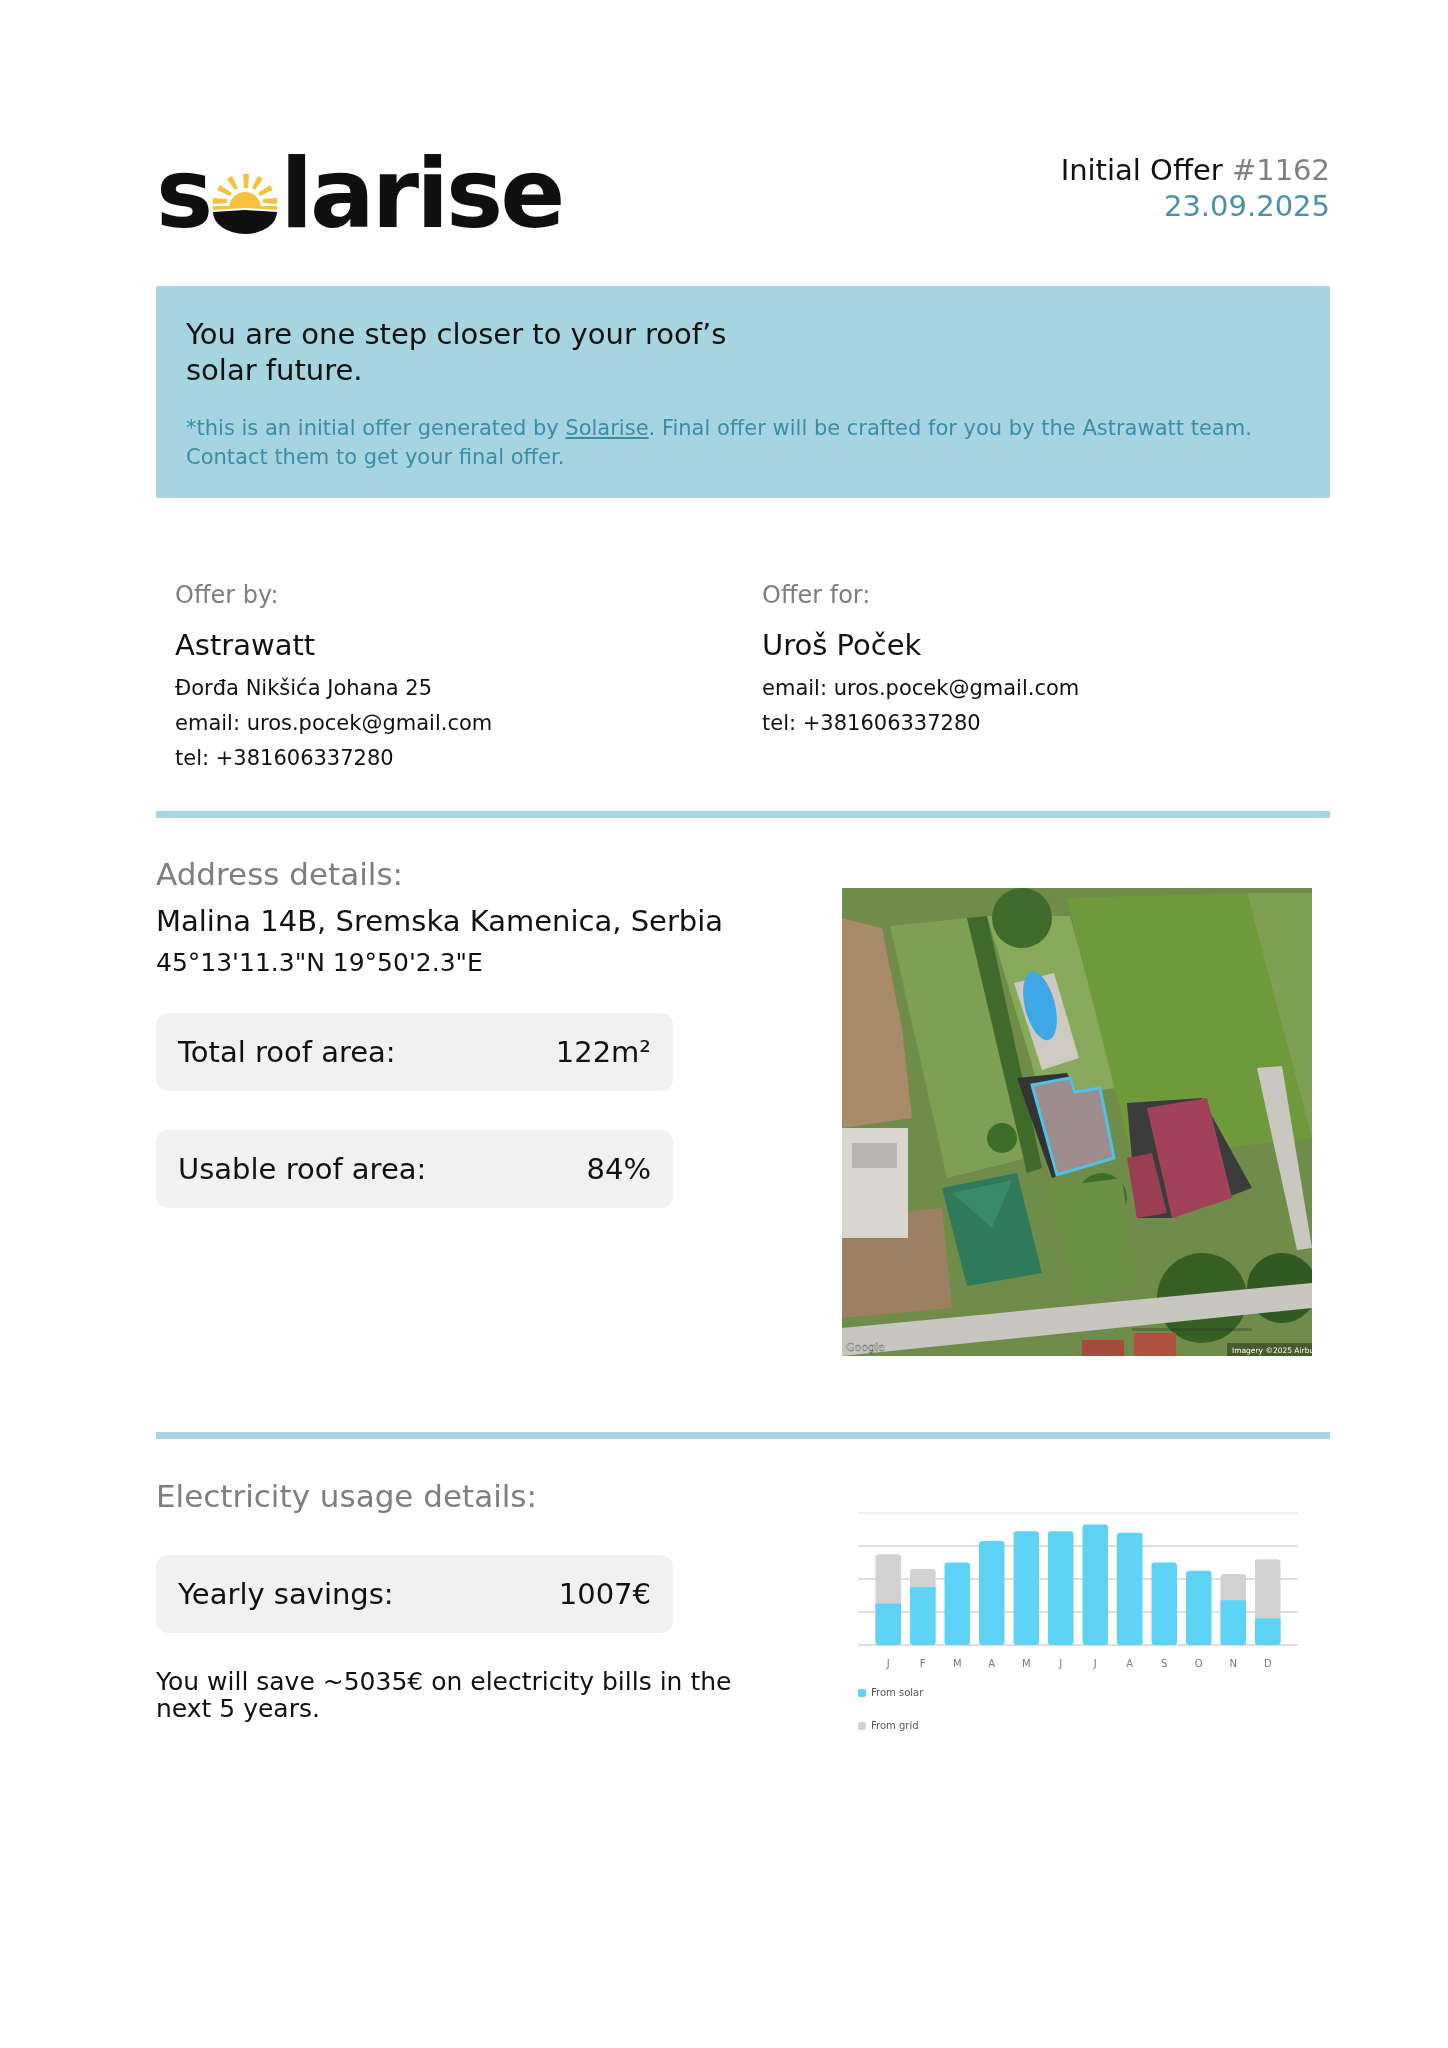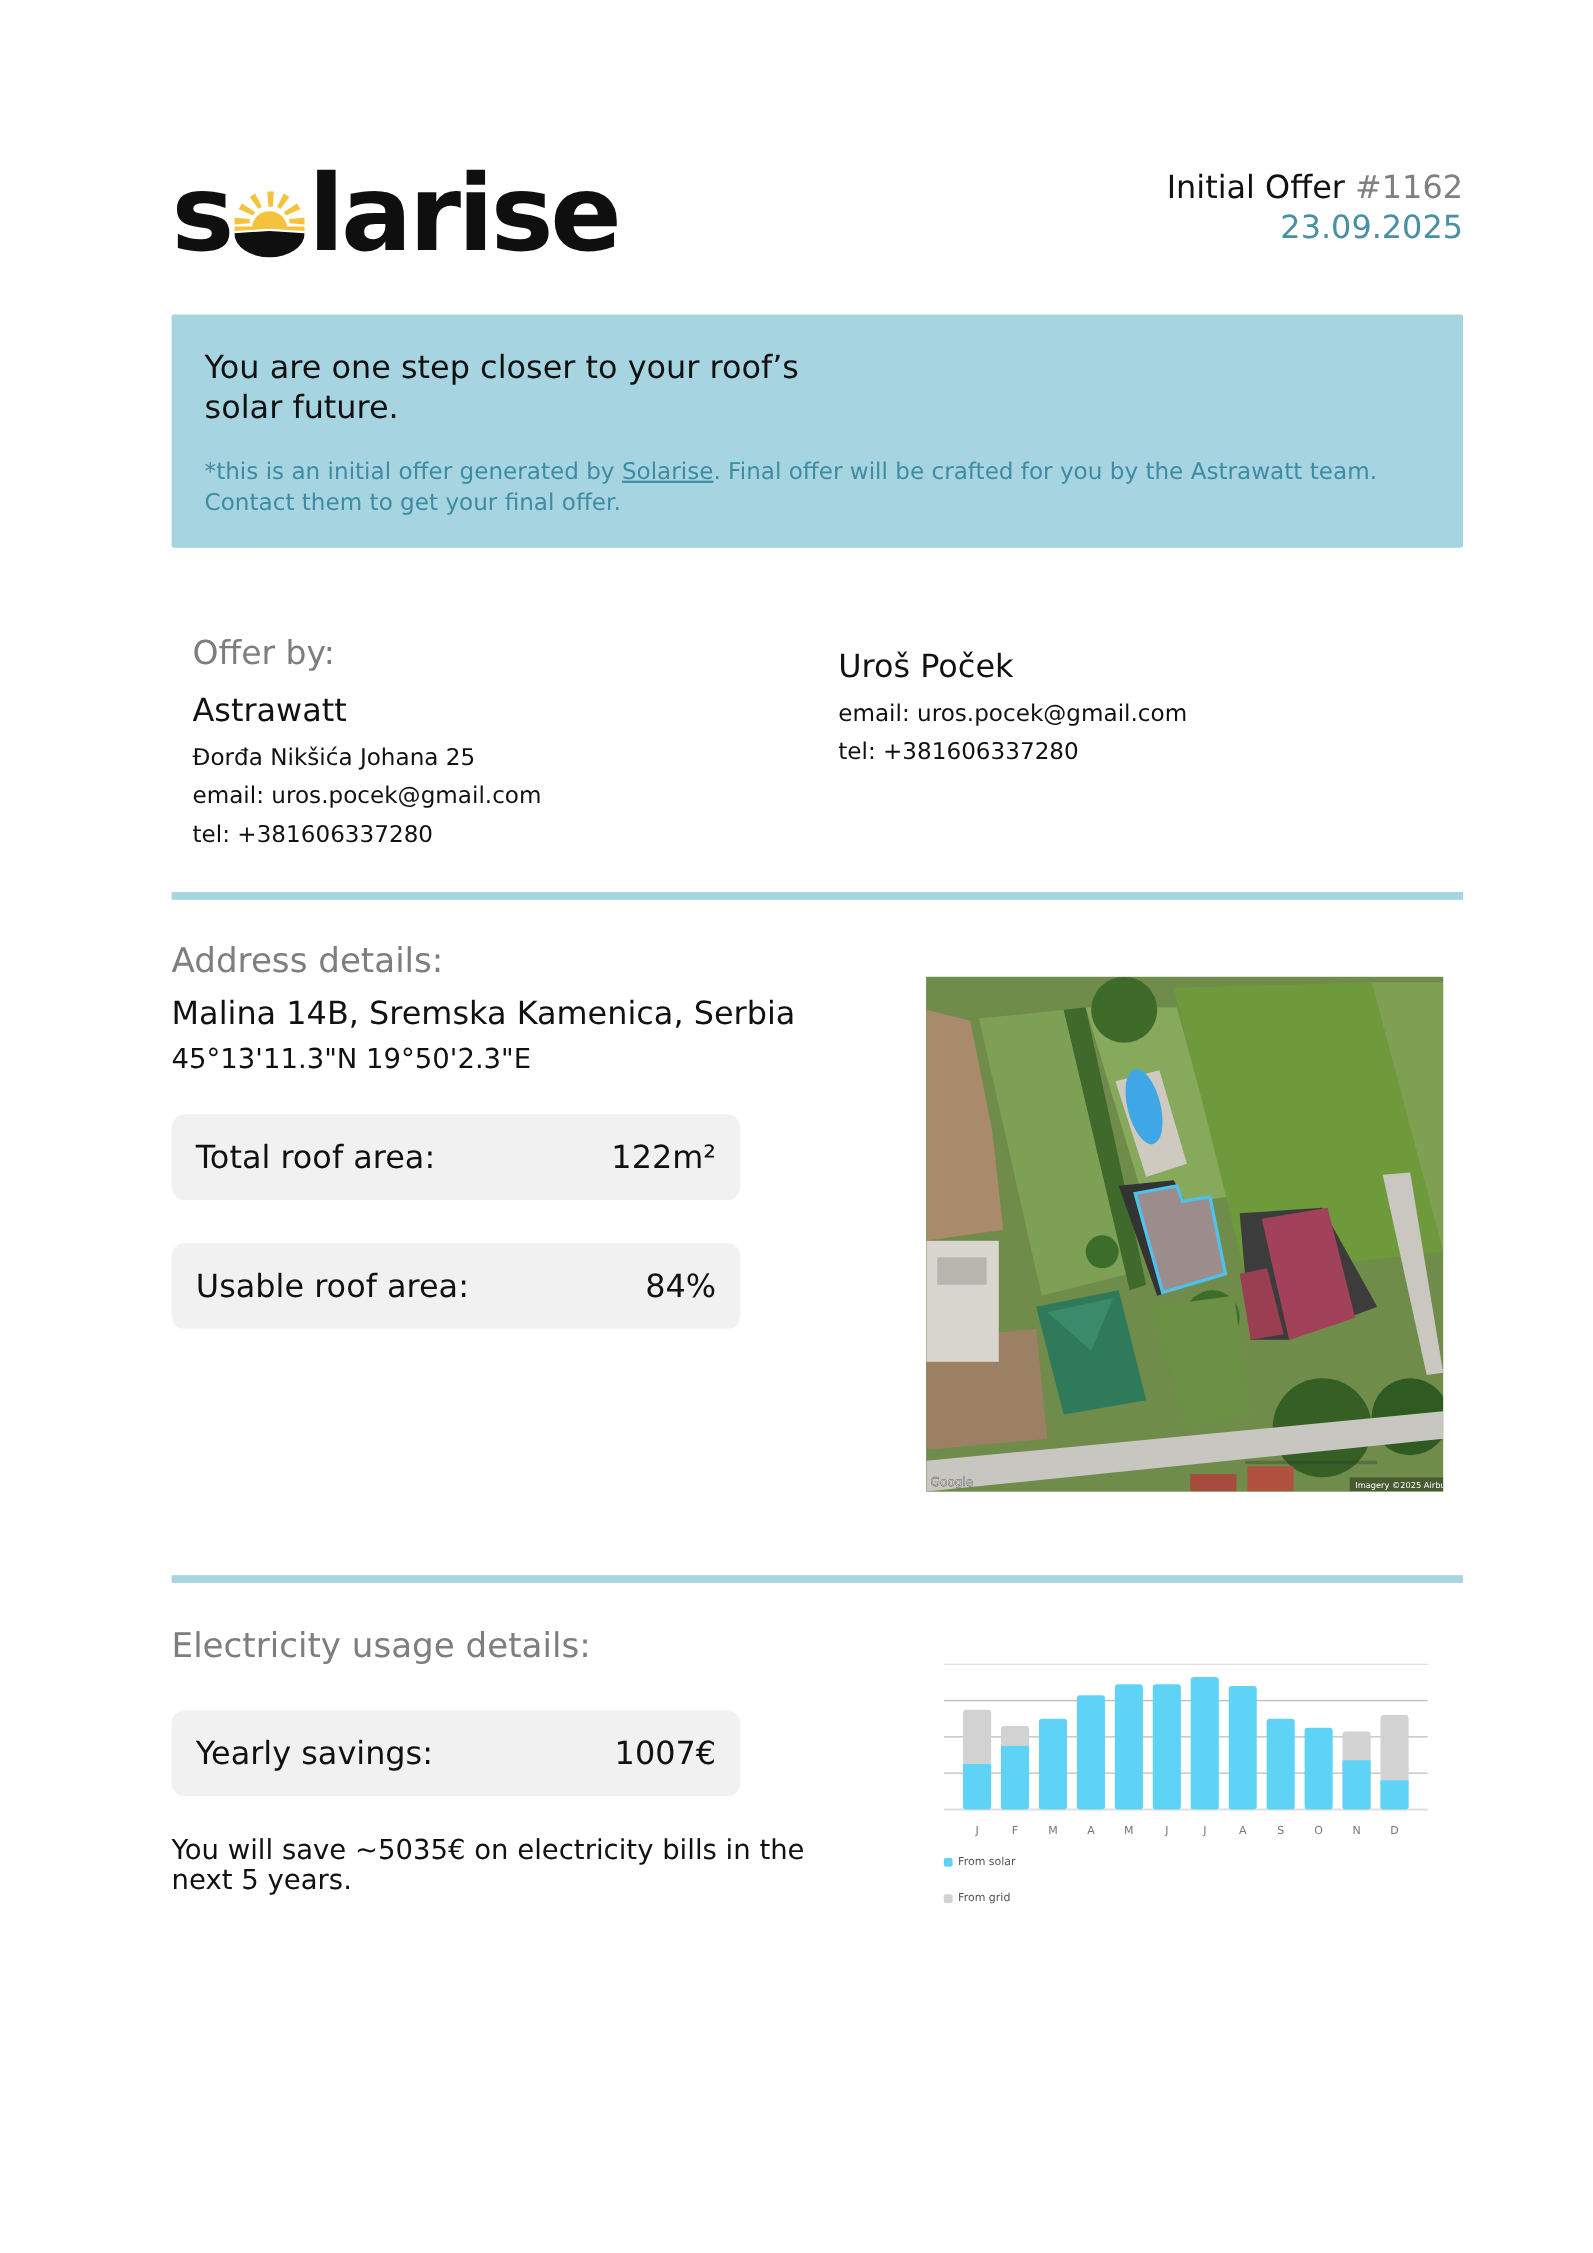--- a/index.html
+++ b/index.html
@@ -16,21 +16,21 @@
   .offer-date { color: #4a90a4; }
 
   .banner { position: absolute; left: 156px; top: 286px; width: 1174px; height: 212px; background: #a7d4e1; border-radius: 2px; padding: 30px 30px; }
   .banner-title { font-size: 29px; line-height: 36px; color: #111; width: 560px; }
   .banner-note { margin-top: 26px; font-size: 21px; line-height: 29px; color: #3d8ca3; }
   .banner-note a { color: #3d8ca3; text-decoration: underline; }
 
   .party { position: absolute; top: 575px; }
   .party.by { left: 175px; }
   .party.for { left: 762px; }
-  .party-label { font-size: 30px; color: #7e7e7e; line-height: 40px; }
+  .party-label { font-size: 24px; color: #7e7e7e; line-height: 40px; }
   .party-name { font-size: 29px; color: #111; margin-top: 12px; line-height: 36px; }
   .party-line { font-size: 21px; color: #111; line-height: 35px; }
   .party-name + .party-line { margin-top: 8px; }
 
   .divider { position: absolute; left: 156px; width: 1174px; height: 7px; background: #a7d4e1; }
 
   .section-label { position: absolute; left: 156px; font-size: 31px; color: #7e7e7e; }
   .address-line { position: absolute; left: 156px; font-size: 29px; color: #111; }
   .coords-line { position: absolute; left: 156px; font-size: 25px; color: #111; }
 
@@ -87,20 +87,21 @@
 
 <div class="party by">
   <div class="party-label">Offer by:</div>
   <div class="party-name">Astrawatt</div>
   <div class="party-line">Đorđa Nikšića Johana 25</div>
   <div class="party-line">email: uros.pocek@gmail.com</div>
   <div class="party-line">tel: +381606337280</div>
 </div>
 
 <div class="party for">
+  <div class="party-label">Offer for:</div>
   <div class="party-name">Uroš Poček</div>
   <div class="party-line">email: uros.pocek@gmail.com</div>
   <div class="party-line">tel: +381606337280</div>
 </div>
 
 <div class="divider" style="top:811px;"></div>
 
 <div class="section-label" style="top:856px;">Address details:</div>
 <div class="address-line" style="top:904px;">Malina 14B, Sremska Kamenica, Serbia</div>
 <div class="coords-line" style="top:948px;">45°13'11.3"N 19°50'2.3"E</div>

